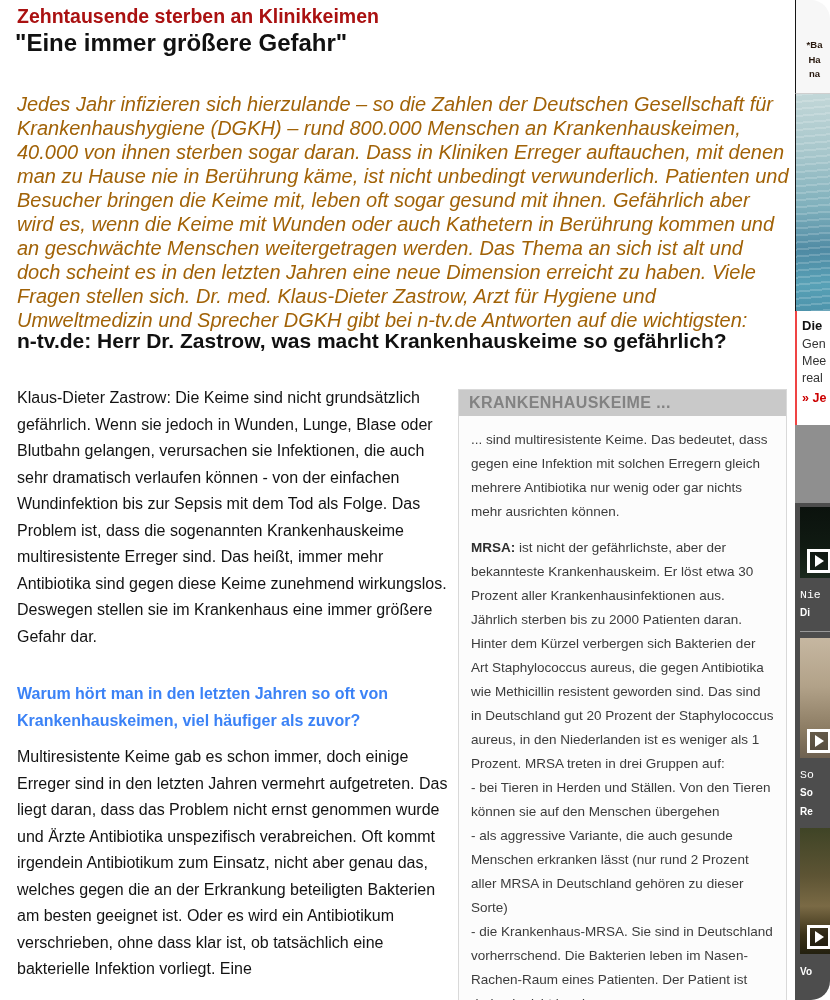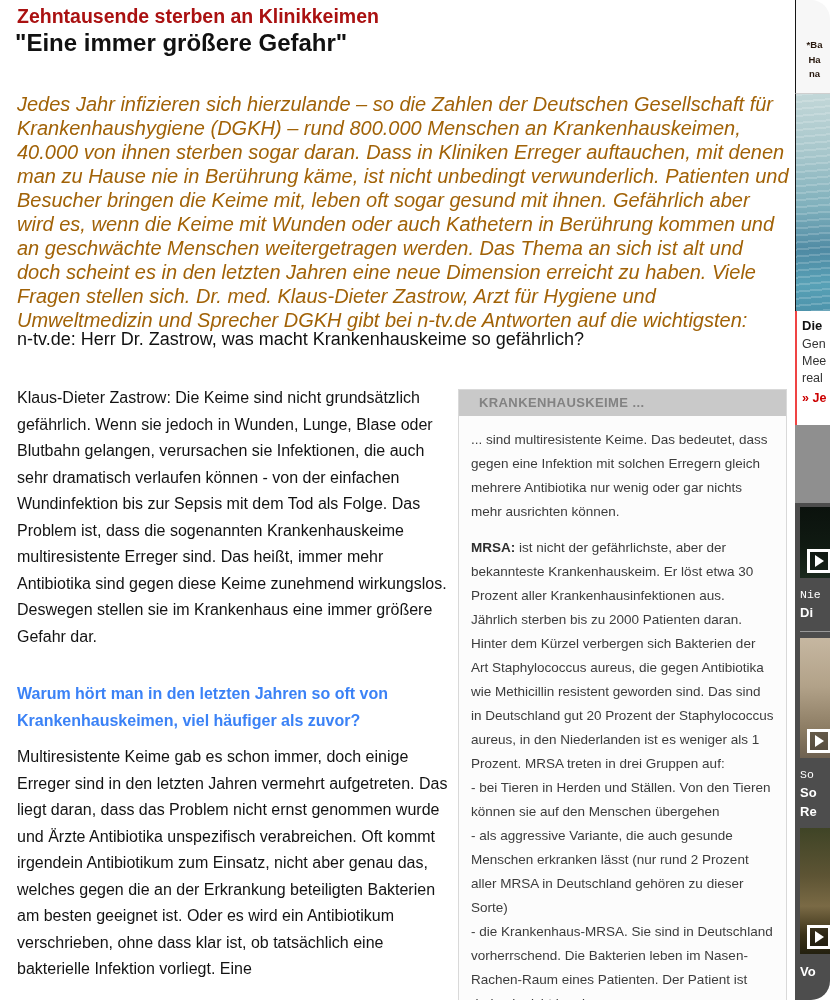--- a/index.html
+++ b/index.html
@@ -15,41 +15,41 @@
   .headline {
     position:absolute; left:15px; top:29px;
     font-size:24px; font-weight:bold; color:#111;
   }
   .intro {
     position:absolute; left:17px; top:92px; width:772px;
     font-size:20px; font-style:italic; line-height:24px; color:#a16207;
   }
   .q1 {
     position:absolute; left:17px; top:329px; width:720px;
-    font-size:18px; font-weight:normal; color:#111;
+    font-size:21px; font-weight:bold; color:#111;
   }
   .answer {
     position:absolute; left:17px; width:436px;
     font-size:16px; line-height:26.5px; color:#131313;
   }
   .a1 { top:385px; }
   .a2 { top:744px; }
   .q2 {
     position:absolute; left:17px; top:680px; width:424px;
     font-size:16px; font-weight:bold; line-height:27px; color:#3b82f6;
   }
   
   .infobox {
     position:absolute; left:458px; top:389px; width:329px; height:660px;
     background:#fcfcfc; border:1px solid #d9d9d9;
   }
   .infobox-header {
     height:26px; line-height:26px; background:#c9c9c9;
-    color:#828282; font-size:13px; font-weight:bold;
-    padding:0 20px; letter-spacing:0.4px;
+    color:#828282; font-size:16px; font-weight:bold;
+    padding:0 10px; letter-spacing:0.4px;
   }
   .infobox-body {
     padding:12px 12px 0 12px; font-size:13.5px; line-height:24px; color:#3c3c3c;
   }
   .infobox-body p { margin-bottom:12px; }
   .pre { white-space:pre-line; }
   .blab { font-weight:bold; color:#2e2e2e; }
   
   .rail-ad {
     position:absolute; left:795px; top:0; width:35px; height:94px;
@@ -91,21 +91,21 @@
   .play {
     position:absolute; left:7px; bottom:5px; width:24px; height:24px;
     border:3px solid #ffffff; background:rgba(15,15,15,0.3);
   }
   .play .tri {
     display:block; width:0; height:0; margin:3px 0 0 5px;
     border-left:9px solid #fff; border-top:6px solid transparent; border-bottom:6px solid transparent;
   }
   .vlabel { padding:8px 0 0 5px; color:#fff; }
   .vlabel .l { font-size:11.5px; line-height:17px;font-family:Liberation Mono, monospace; }
-  .vlabel .lb { font-size:13px; font-weight:bold; line-height:19px; }
+  .vlabel .lb { font-size:10px; font-weight:bold; line-height:19px; }
   .vdivider { margin:9px 0 0 5px; height:1px; background:#9a9a9a; }
 </style>
 </head>
 <body>
 
 <div class="page">
 
   <div class="kicker">Zehntausende sterben an Klinikkeimen</div>
   <h1 class="headline">"Eine immer größere Gefahr"</h1>
   <p class="intro">Jedes Jahr infizieren sich hierzulande – so die Zahlen der Deutschen Gesellschaft für Krankenhaushygiene (DGKH) – rund 800.000 Menschen an Krankenhauskeimen, 40.000 von ihnen sterben sogar daran. Dass in Kliniken Erreger auftauchen, mit denen man zu Hause nie in Berührung käme, ist nicht unbedingt verwunderlich. Patienten und Besucher bringen die Keime mit, leben oft sogar gesund mit ihnen. Gefährlich aber wird es, wenn die Keime mit Wunden oder auch Kathetern in Berührung kommen und an geschwächte Menschen weitergetragen werden. Das Thema an sich ist alt und doch scheint es in den letzten Jahren eine neue Dimension erreicht zu haben. Viele Fragen stellen sich. Dr. med. Klaus-Dieter Zastrow, Arzt für Hygiene und Umweltmedizin und Sprecher DGKH gibt bei n-tv.de Antworten auf die wichtigsten:</p>

